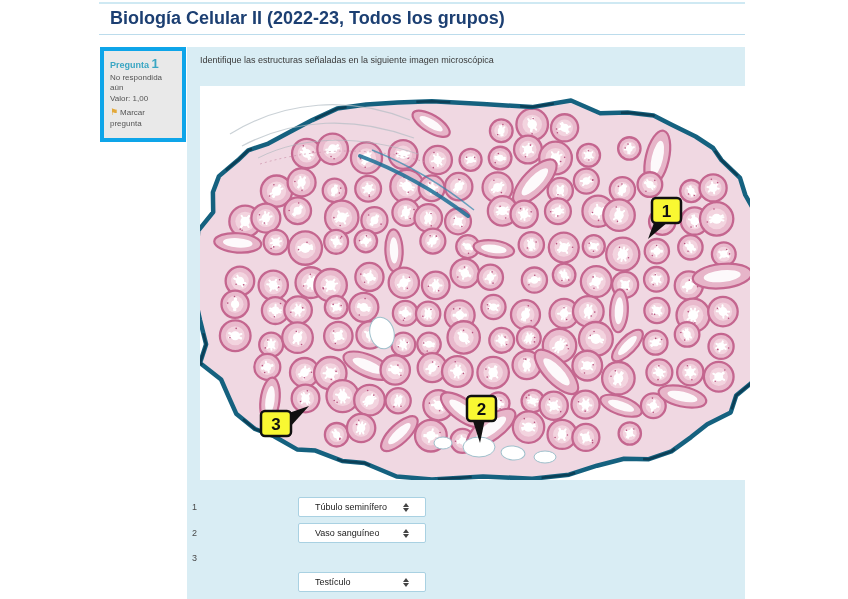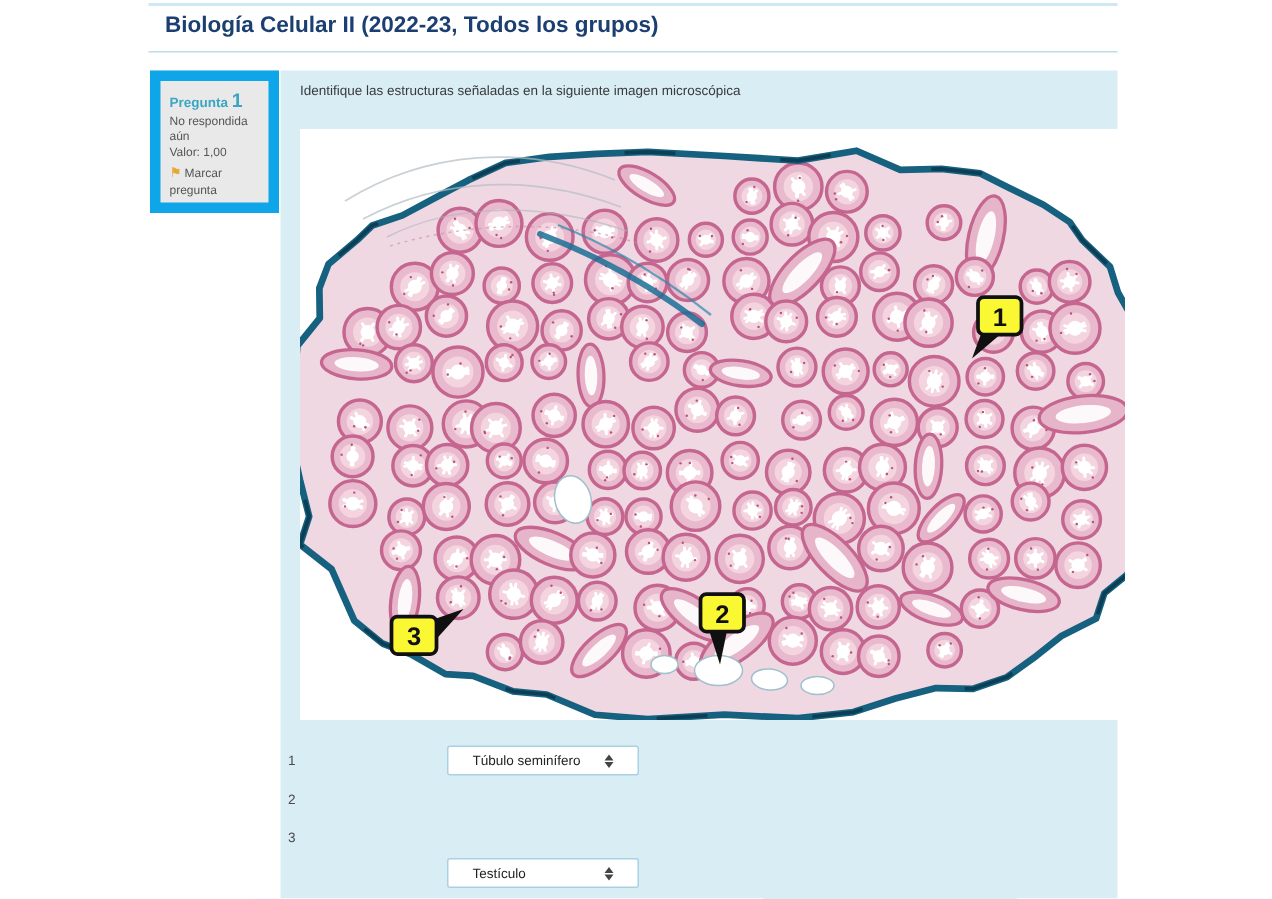--- a/index.html
+++ b/index.html
@@ -1,23 +1,23 @@
 <!DOCTYPE html>
 <html><head>
 <meta charset="utf-8">
 <style>
   html,body{margin:0;padding:0;background:#fff;}
   #page{position:relative;width:848px;height:599px;background:#fff;overflow:hidden;
         font-family:"Liberation Sans","DejaVu Sans",sans-serif;}
   .top-line{position:absolute;left:99px;top:2px;width:646px;height:2px;background:#cfe9f3;}
-  .course-title{position:absolute;left:110px;top:8px;font-size:15px;font-weight:bold;color:#1c3f72;}
+  .course-title{position:absolute;left:110px;top:8px;font-size:18px;font-weight:bold;color:#1c3f72;}
   .divider{position:absolute;left:99px;top:34px;width:646px;height:1px;background:#bcdcec;}
 
   .qinfo{position:absolute;left:100px;top:47px;width:86px;height:95px;background:#e9e9e9;
-         border:7px solid #0ea5e9;box-sizing:border-box;padding:5px 6px;font-size:8px;
+         border:4px solid #0ea5e9;box-sizing:border-box;padding:5px 6px;font-size:8px;
          color:#555;line-height:1.3;}
   .qinfo .qhead{color:#3aa6c3;font-weight:bold;font-size:9px;}
   .qinfo .qnum{font-size:13px;}
   .qinfo .qrow{margin-top:0;}
   .flag-link{margin-top:3px;cursor:pointer;}
   .flag-ico{color:#e3a93a;font-size:9px;margin-right:2px;}
 
   .content{position:absolute;left:187px;top:47px;width:558px;height:552px;background:#d9edf4;}
   .prompt{position:absolute;left:200px;top:55px;font-size:9px;color:#3a3a3a;}
   .imgbox{position:absolute;left:200px;top:86px;width:550px;height:394px;background:#fff;}
@@ -1194,20 +1194,27 @@
   <div class="arow-label" style="top:497px">1</div>
   <div class="asel" style="top:497px">
     <span class="val">Túbulo seminífero</span>
     <span class="sel-arrow">
         <i class="up"></i>
         <i class="down"></i>
       </span>
   </div>
 
   <div class="arow-label" style="top:523px">2</div>
+  <div class="asel" style="top:523px">
+    <span class="val">Vaso sanguíneo</span>
+    <span class="sel-arrow">
+        <i class="up"></i>
+        <i class="down"></i>
+      </span>
+  </div>
 
   <div class="arow-label" style="top:548px">3</div>
 
   <div class="asel" style="top:572px">
     <span class="val">Testículo</span>
     <span class="sel-arrow">
         <i class="up"></i>
         <i class="down"></i>
       </span>
   </div>

